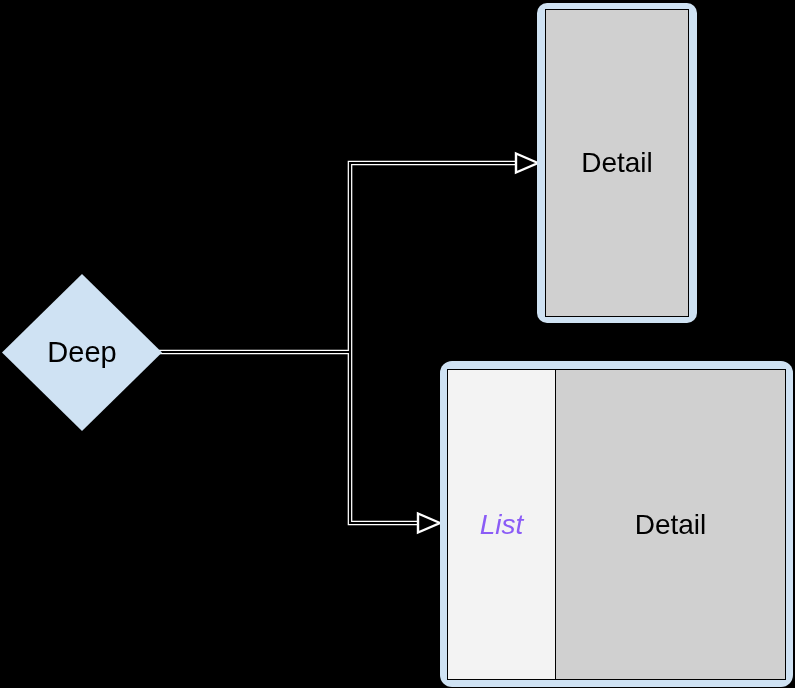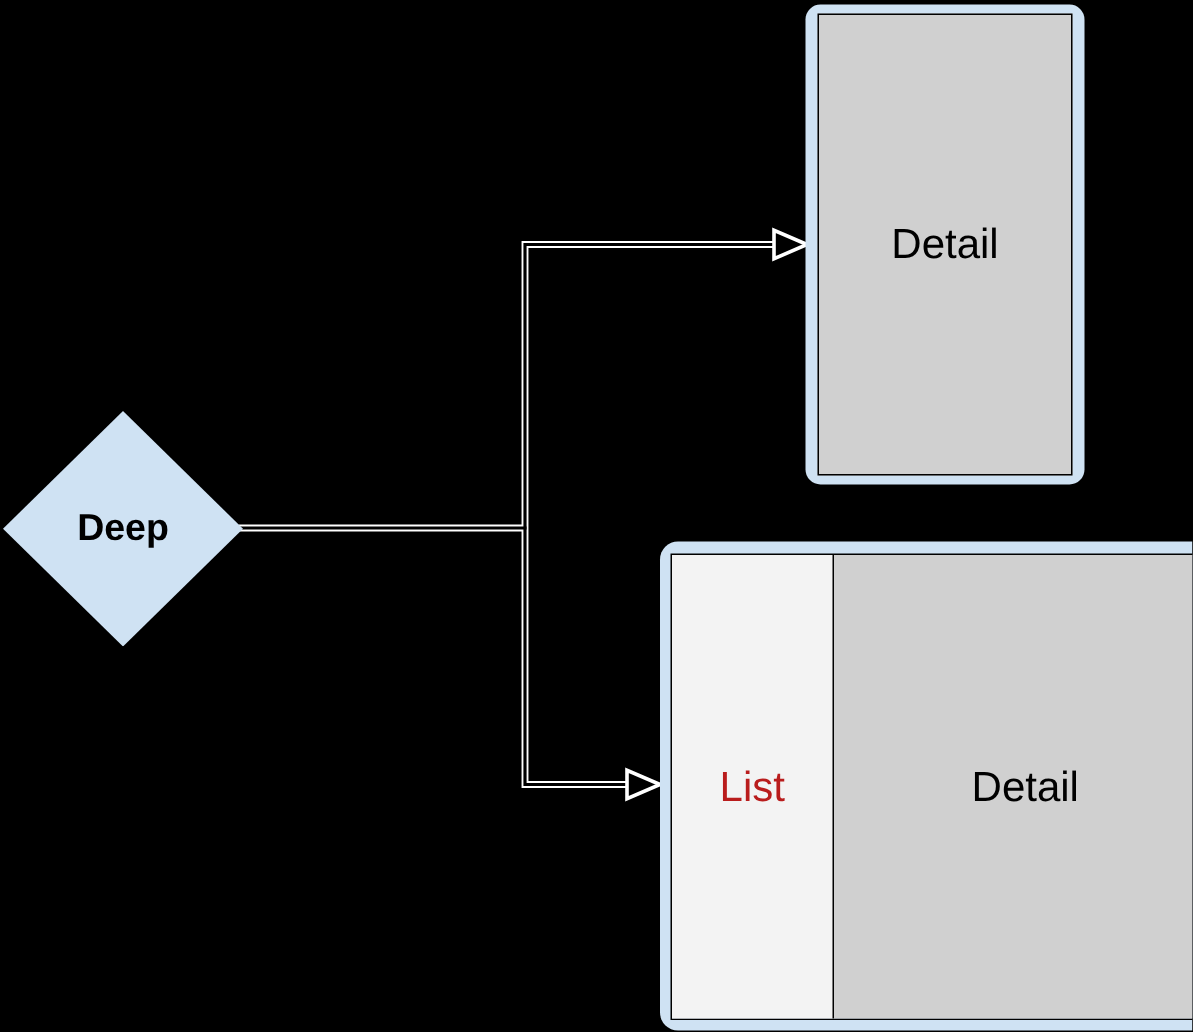--- a/index.html
+++ b/index.html
@@ -44,28 +44,26 @@
     width: 160px;
     height: 157px;
     clip-path: polygon(50% 0, 100% 50%, 50% 100%, 0 50%);
     background: #cfe2f3;
     display: flex;
     align-items: center;
     justify-content: center;
   }
   .diamond-label {
     text-align: center;
-    font-size: 25px;
+    font-size: 29px;
     line-height: 35px;
-    font-weight: bold;
   }
   .device {
     position: absolute;
     background: #cfe2f3;
-    padding-left: 26px;
   }
   .phone {
     left: 537px;
     top: 3px;
     width: 160px;
     height: 320px;
     border-radius: 10px;
   }
   .phone-inner {
     position: absolute;
@@ -143,21 +141,21 @@
 
   <div class="device phone" style="background: rgb(207, 226, 243);">
     <div class="phone-inner" style="background: rgb(208, 208, 208); border-color: rgb(0, 0, 0);">
       <span class="pane-label" style="color: rgb(0, 0, 0);">Detail</span>
     </div>
   </div>
 
   <div class="device tablet" style="background: rgb(207, 226, 243);">
     <div class="tablet-inner" style="border-color: rgb(0, 0, 0);">
       <div class="list-pane" style="background: rgb(243, 243, 243); border-color: rgb(0, 0, 0);">
-        <span class="pane-label" style="color: #b91c1c;">List</span>
+        <span class="pane-label" style="color: #8b5cf6; font-style: italic;">List</span>
       </div>
       <div class="detail-pane" style="background: rgb(208, 208, 208);">
         <span class="pane-label" style="color: rgb(0, 0, 0);">Detail</span>
       </div>
     </div>
   </div>
 
 </div>
 
 </body></html>

